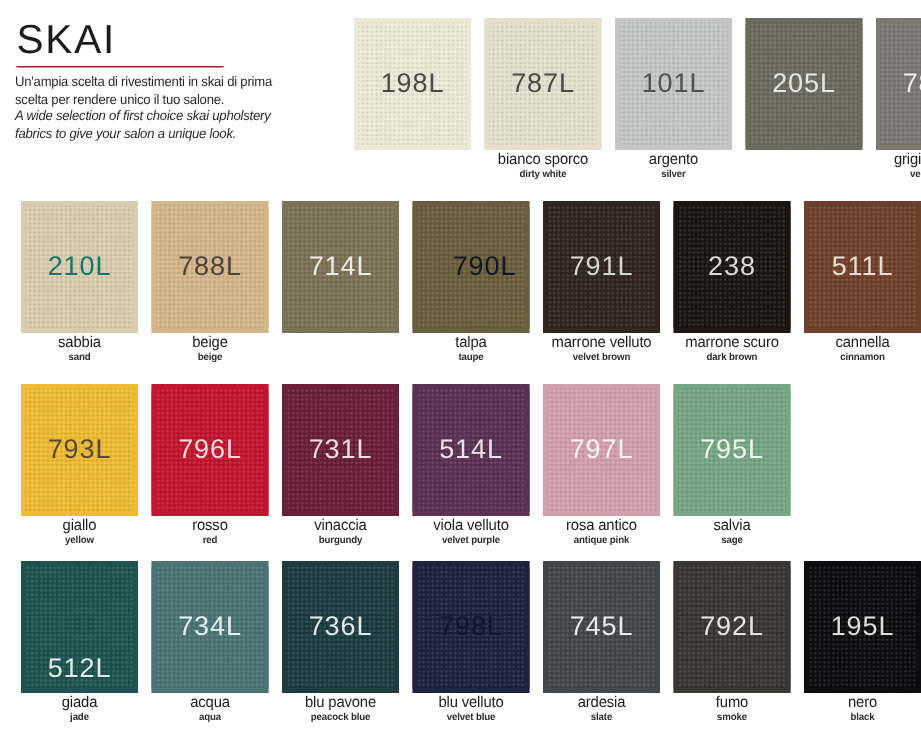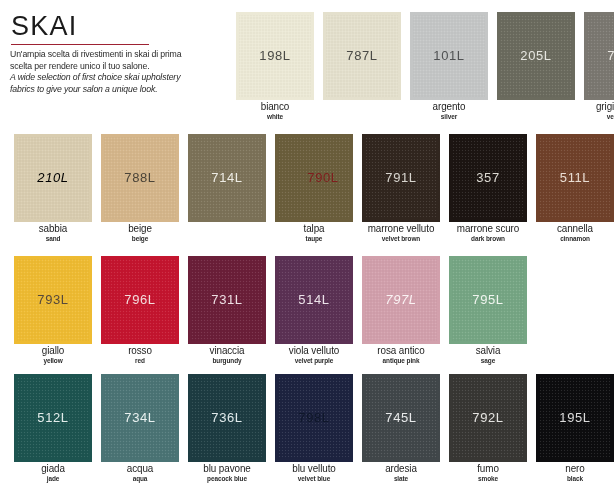--- a/index.html
+++ b/index.html
@@ -132,21 +132,21 @@
     background-size: 3px 3px, 3px 3px;
     background-position: 0 0, 1.5px 1.5px;
     pointer-events: none;
   }
   .code {
     position: absolute;
     left: 0; right: 0;
     top: 50%;
     transform: translateY(-52%);
     text-align: center;
-    font-size: 13px;
+    font-size: 18px;
     letter-spacing: 0.6px;
     font-weight: 400;
     pointer-events: none;
   }
   .labels {
     margin-top: 1px;
     text-align: center;
     width: 90px;
   }
   .name-it {
@@ -186,37 +186,37 @@
           <div class="pinked" style="background: rgb(236, 233, 214);">
             <div class="body" style="background: rgb(236, 233, 214);"></div>
             <div class="zig-top" style="background: rgb(236, 233, 214);"></div>
             <div class="zig-bottom" style="background: rgb(236, 233, 214);"></div>
             <div class="zig-left" style="background: rgb(236, 233, 214);"></div>
             <div class="zig-right" style="background: rgb(236, 233, 214);"></div>
             <div class="grain"></div>
           </div>
           <div class="code" style="color: rgb(74, 74, 70);">198L</div>
         </div>
-        <div class="labels">
-          <div class="name-it">bianco</div>
-          <div class="name-en">white</div>
-        </div>
       </div>
       <div class="cell">
         <div class="swatch-wrap">
           <div class="pinked" style="background: rgb(228, 224, 205);">
             <div class="body" style="background: rgb(228, 224, 205);"></div>
             <div class="zig-top" style="background: rgb(228, 224, 205);"></div>
             <div class="zig-bottom" style="background: rgb(228, 224, 205);"></div>
             <div class="zig-left" style="background: rgb(228, 224, 205);"></div>
             <div class="zig-right" style="background: rgb(228, 224, 205);"></div>
             <div class="grain"></div>
           </div>
           <div class="code" style="color: rgb(74, 74, 70);">787L</div>
         </div>
+        <div class="labels">
+          <div class="name-it">bianco sporco</div>
+          <div class="name-en">dirty white</div>
+        </div>
       </div>
       <div class="cell">
         <div class="swatch-wrap">
           <div class="pinked" style="background: rgb(196, 198, 198);">
             <div class="body" style="background: rgb(196, 198, 198);"></div>
             <div class="zig-top" style="background: rgb(196, 198, 198);"></div>
             <div class="zig-bottom" style="background: rgb(196, 198, 198);"></div>
             <div class="zig-left" style="background: rgb(196, 198, 198);"></div>
             <div class="zig-right" style="background: rgb(196, 198, 198);"></div>
             <div class="grain"></div>
@@ -262,21 +262,21 @@
       <div class="cell">
         <div class="swatch-wrap">
           <div class="pinked" style="background: rgb(217, 205, 176);">
             <div class="body" style="background: rgb(217, 205, 176);"></div>
             <div class="zig-top" style="background: rgb(217, 205, 176);"></div>
             <div class="zig-bottom" style="background: rgb(217, 205, 176);"></div>
             <div class="zig-left" style="background: rgb(217, 205, 176);"></div>
             <div class="zig-right" style="background: rgb(217, 205, 176);"></div>
             <div class="grain"></div>
           </div>
-          <div class="code" style="color: #000000; font-style: italic;">210L</div>
+          <div class="code" style="color: #0f766e;">210L</div>
         </div>
         <div class="labels">
           <div class="name-it">sabbia</div>
           <div class="name-en">sand</div>
         </div>
       </div>
       <div class="cell">
         <div class="swatch-wrap">
           <div class="pinked" style="background: rgb(213, 182, 139);">
             <div class="body" style="background: rgb(213, 182, 139);"></div>
@@ -309,21 +309,21 @@
       <div class="cell">
         <div class="swatch-wrap">
           <div class="pinked" style="background: rgb(107, 94, 60);">
             <div class="body" style="background: rgb(107, 94, 60);"></div>
             <div class="zig-top" style="background: rgb(107, 94, 60);"></div>
             <div class="zig-bottom" style="background: rgb(107, 94, 60);"></div>
             <div class="zig-left" style="background: rgb(107, 94, 60);"></div>
             <div class="zig-right" style="background: rgb(107, 94, 60);"></div>
             <div class="grain"></div>
           </div>
-          <div class="code" style="color: #7f1d1d; padding-left: 18px;">790L</div>
+          <div class="code" style="color: #0f172a; padding-left: 18px;">790L</div>
         </div>
         <div class="labels">
           <div class="name-it">talpa</div>
           <div class="name-en">taupe</div>
         </div>
       </div>
       <div class="cell">
         <div class="swatch-wrap">
           <div class="pinked" style="background: rgb(49, 38, 31);">
             <div class="body" style="background: rgb(49, 38, 31);"></div>
@@ -343,21 +343,21 @@
       <div class="cell">
         <div class="swatch-wrap">
           <div class="pinked" style="background: rgb(28, 21, 18);">
             <div class="body" style="background: rgb(28, 21, 18);"></div>
             <div class="zig-top" style="background: rgb(28, 21, 18);"></div>
             <div class="zig-bottom" style="background: rgb(28, 21, 18);"></div>
             <div class="zig-left" style="background: rgb(28, 21, 18);"></div>
             <div class="zig-right" style="background: rgb(28, 21, 18);"></div>
             <div class="grain"></div>
           </div>
-          <div class="code" style="color: rgb(220, 217, 210);">357</div>
+          <div class="code" style="color: rgb(220, 217, 210);">238</div>
         </div>
         <div class="labels">
           <div class="name-it">marrone scuro</div>
           <div class="name-en">dark brown</div>
         </div>
       </div>
       <div class="cell">
         <div class="swatch-wrap">
           <div class="pinked" style="background: rgb(112, 65, 42);">
             <div class="body" style="background: rgb(112, 65, 42);"></div>
@@ -447,21 +447,21 @@
       <div class="cell">
         <div class="swatch-wrap">
           <div class="pinked" style="background: rgb(210, 160, 172);">
             <div class="body" style="background: rgb(210, 160, 172);"></div>
             <div class="zig-top" style="background: rgb(210, 160, 172);"></div>
             <div class="zig-bottom" style="background: rgb(210, 160, 172);"></div>
             <div class="zig-left" style="background: rgb(210, 160, 172);"></div>
             <div class="zig-right" style="background: rgb(210, 160, 172);"></div>
             <div class="grain"></div>
           </div>
-          <div class="code" style="color: rgb(251, 243, 244); font-style: italic;">797L</div>
+          <div class="code" style="color: rgb(251, 243, 244);">797L</div>
         </div>
         <div class="labels">
           <div class="name-it">rosa antico</div>
           <div class="name-en">antique pink</div>
         </div>
       </div>
       <div class="cell">
         <div class="swatch-wrap">
           <div class="pinked" style="background: rgb(118, 166, 132);">
             <div class="body" style="background: rgb(118, 166, 132);"></div>
@@ -483,21 +483,21 @@
       <div class="cell">
         <div class="swatch-wrap">
           <div class="pinked" style="background: rgb(29, 84, 80);">
             <div class="body" style="background: rgb(29, 84, 80);"></div>
             <div class="zig-top" style="background: rgb(29, 84, 80);"></div>
             <div class="zig-bottom" style="background: rgb(29, 84, 80);"></div>
             <div class="zig-left" style="background: rgb(29, 84, 80);"></div>
             <div class="zig-right" style="background: rgb(29, 84, 80);"></div>
             <div class="grain"></div>
           </div>
-          <div class="code" style="color: rgb(226, 236, 234);">512L</div>
+          <div class="code" style="color: rgb(226, 236, 234); margin-top: 28px;">512L</div>
         </div>
         <div class="labels">
           <div class="name-it">giada</div>
           <div class="name-en">jade</div>
         </div>
       </div>
       <div class="cell">
         <div class="swatch-wrap">
           <div class="pinked" style="background: rgb(75, 116, 117);">
             <div class="body" style="background: rgb(75, 116, 117);"></div>

